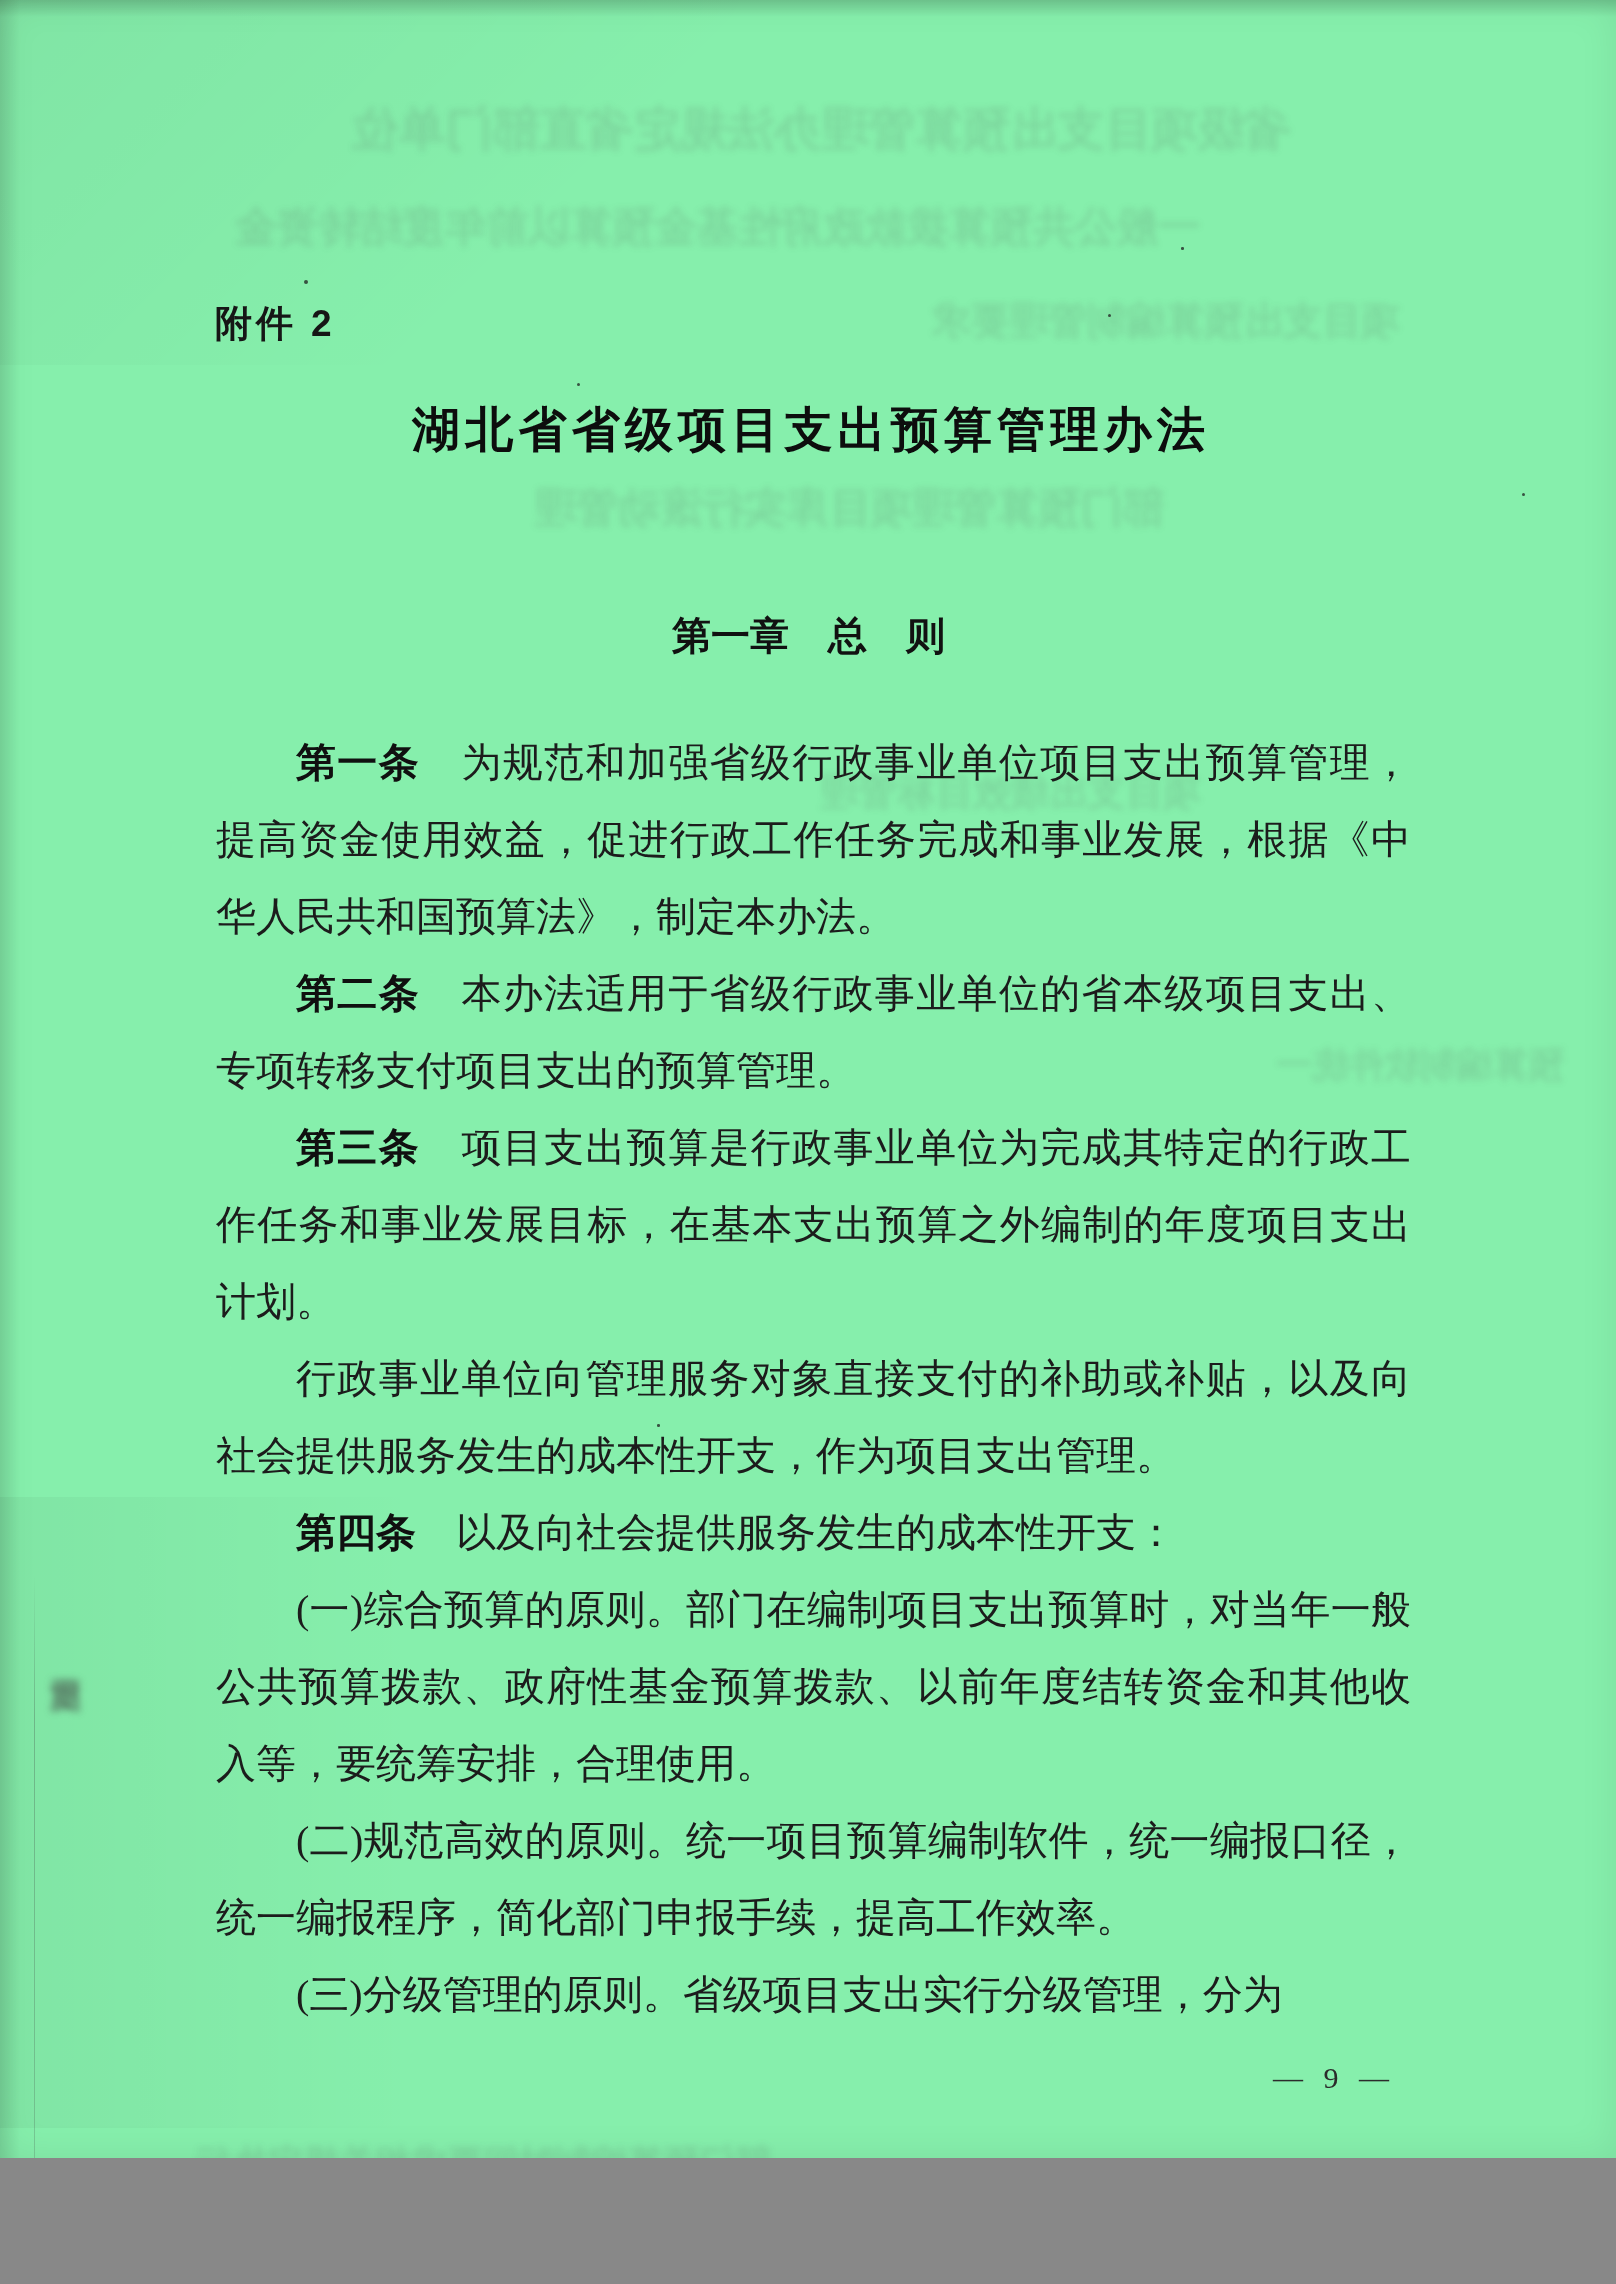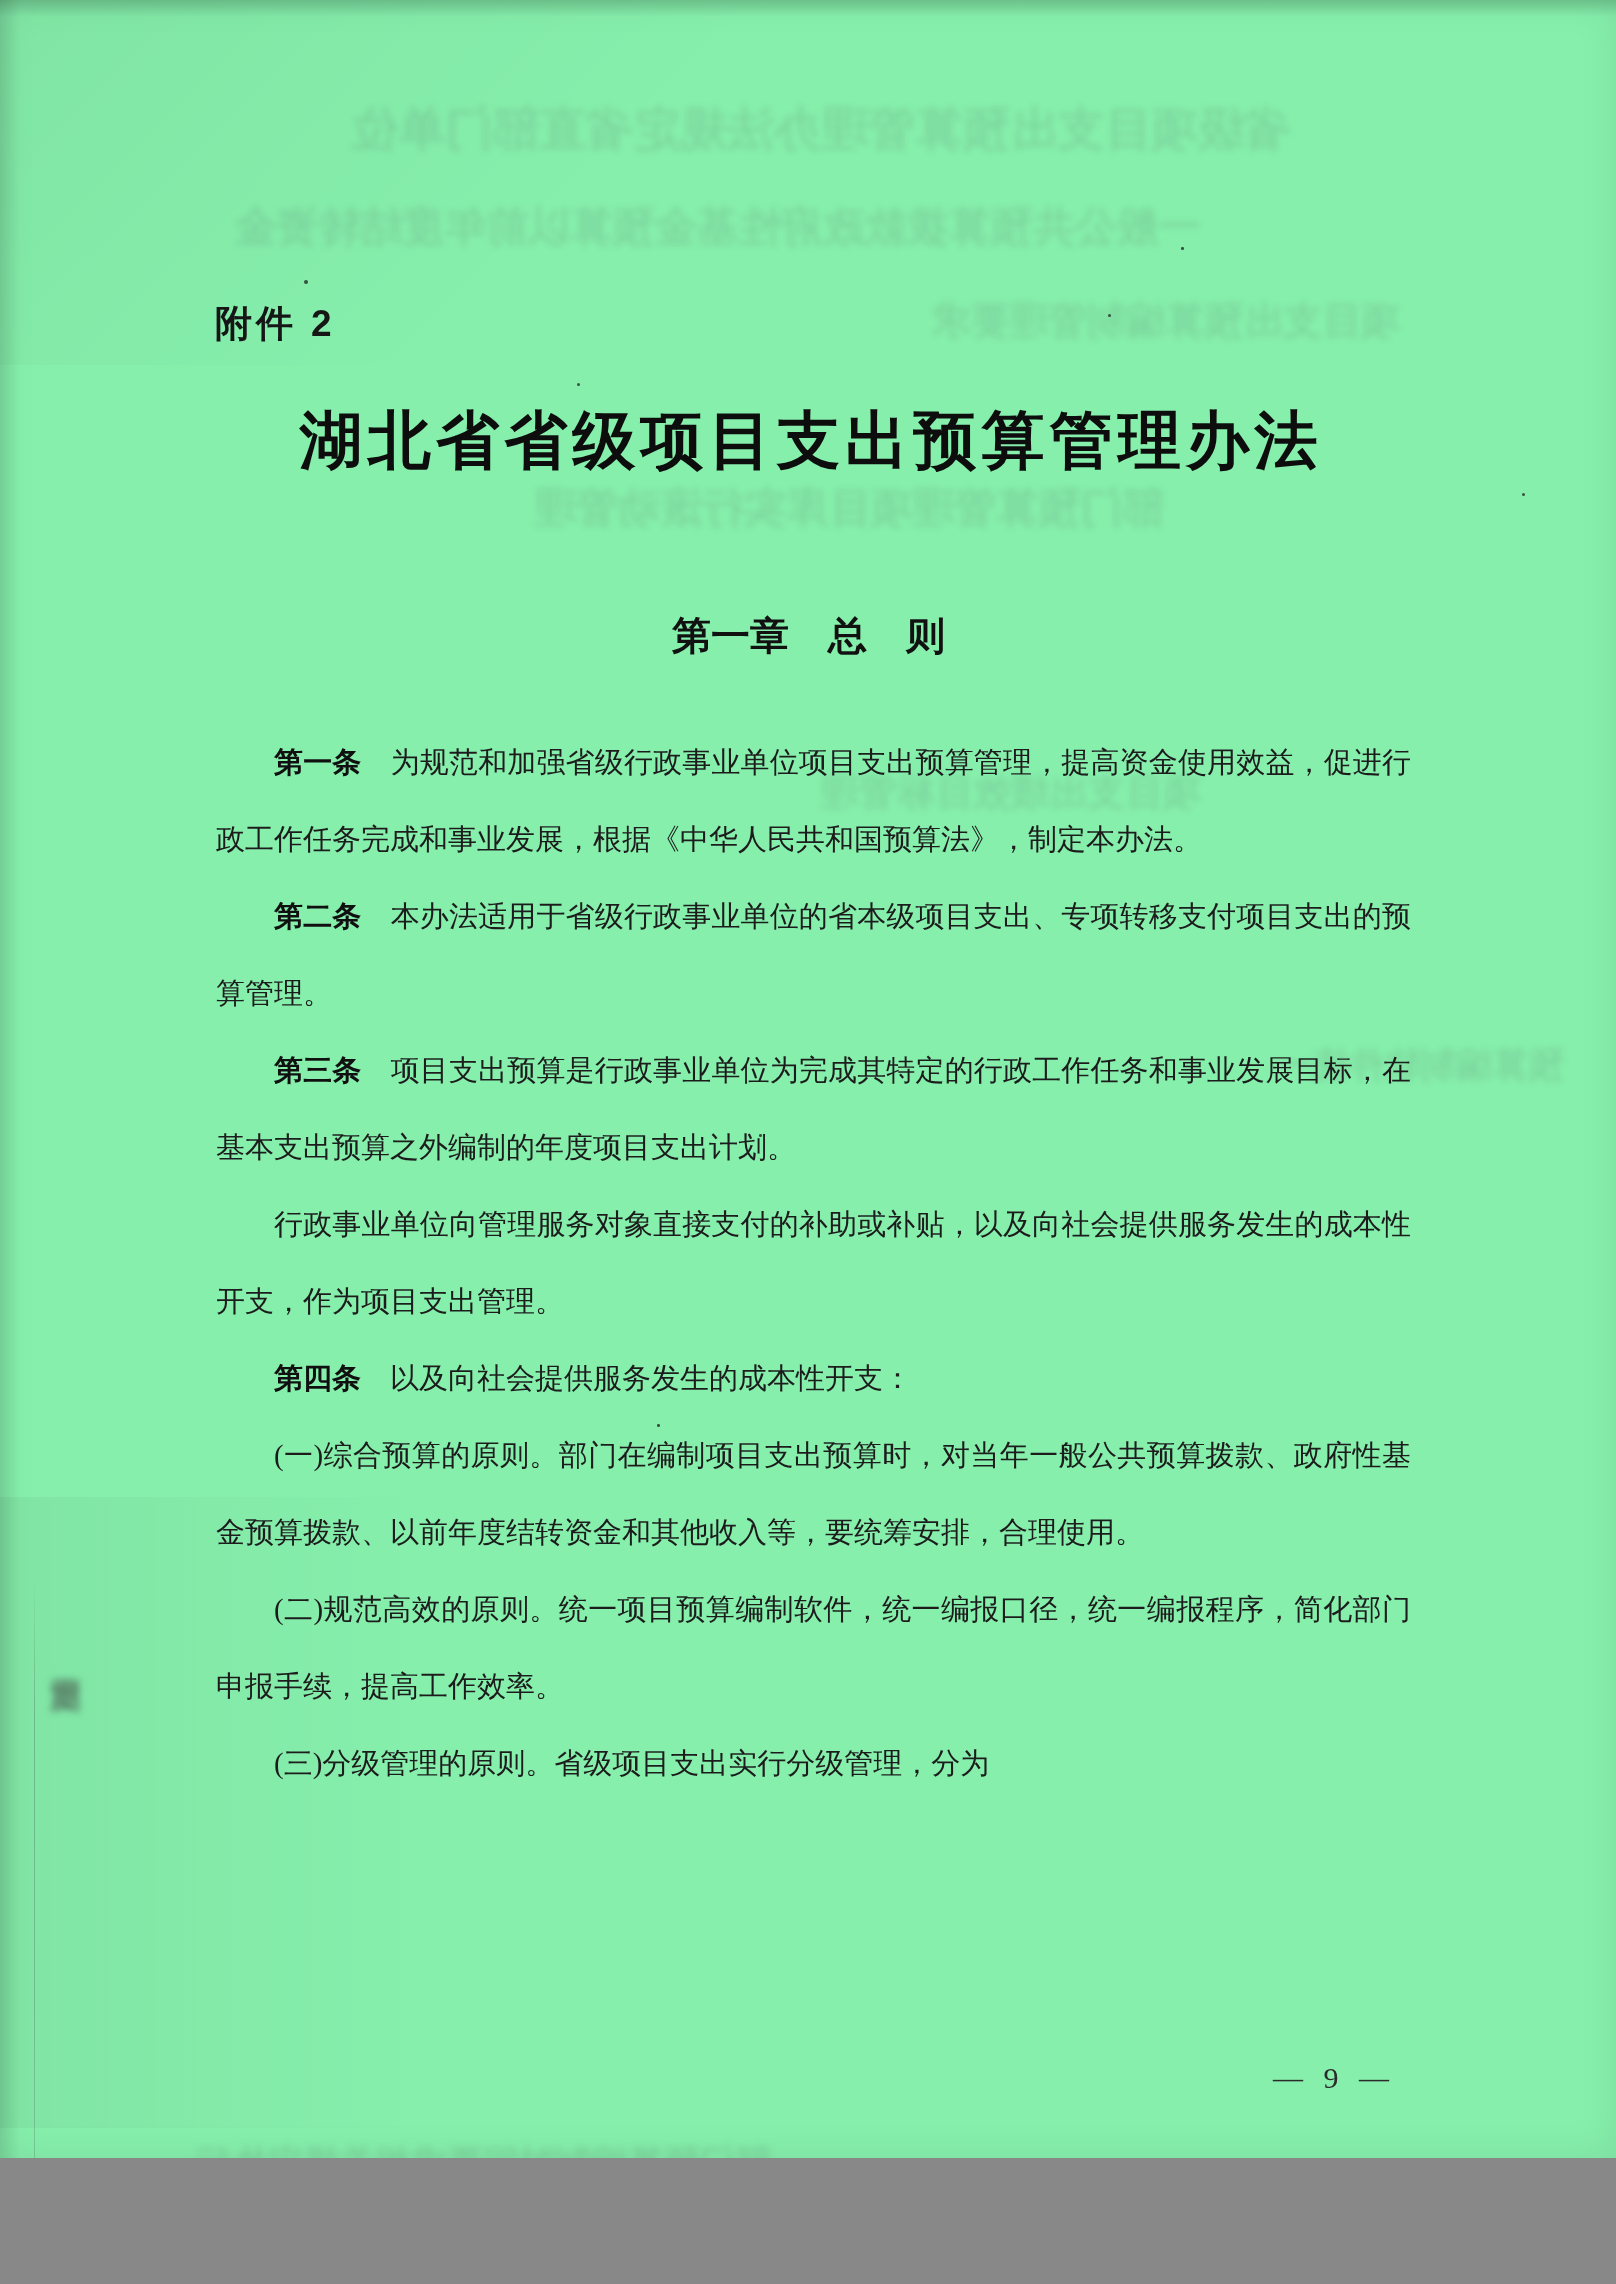--- a/index.html
+++ b/index.html
@@ -36,32 +36,32 @@
     font-family:"Liberation Sans","DejaVu Sans",sans-serif;pointer-events:none;}
   .speck{position:absolute;background:rgba(30,30,30,0.75);border-radius:50%;}
   
   .attachment-label{
     position:absolute;left:215px;top:299px;
     font-family:"Liberation Sans","DejaVu Sans",sans-serif;
     font-size:37px;font-weight:600;letter-spacing:3.9px;color:#161616;
   }
   .doc-title{
     position:absolute;left:0;top:398px;width:100%;
-    text-align:center;font-size:63px;font-weight:bold;
+    text-align:center;font-size:48px;font-weight:bold;
     letter-spacing:5.2px;text-indent:5.2px;color:#0d0d0d;
   }
   .chapter-heading{
     position:absolute;left:0;top:609px;width:100%;
     text-align:center;font-size:39px;font-weight:bold;
     font-family:Liberation Serif, serif;
     color:#111;
   }
   .body-text{
     position:absolute;left:216px;top:724px;width:1195px;
-    font-size:29px;line-height:77px;text-align:justify;
+    font-size:40px;line-height:77px;text-align:justify;
     color:#1c1c1c;
   }
   .body-text p{margin:0;text-indent:2em;}
   .body-text .lead{
     font-weight:bold;
     font-family:"Liberation Sans","DejaVu Sans",sans-serif;
     color:#101010;
   }
   .page-number{
     position:absolute;left:1273px;top:2061px;

